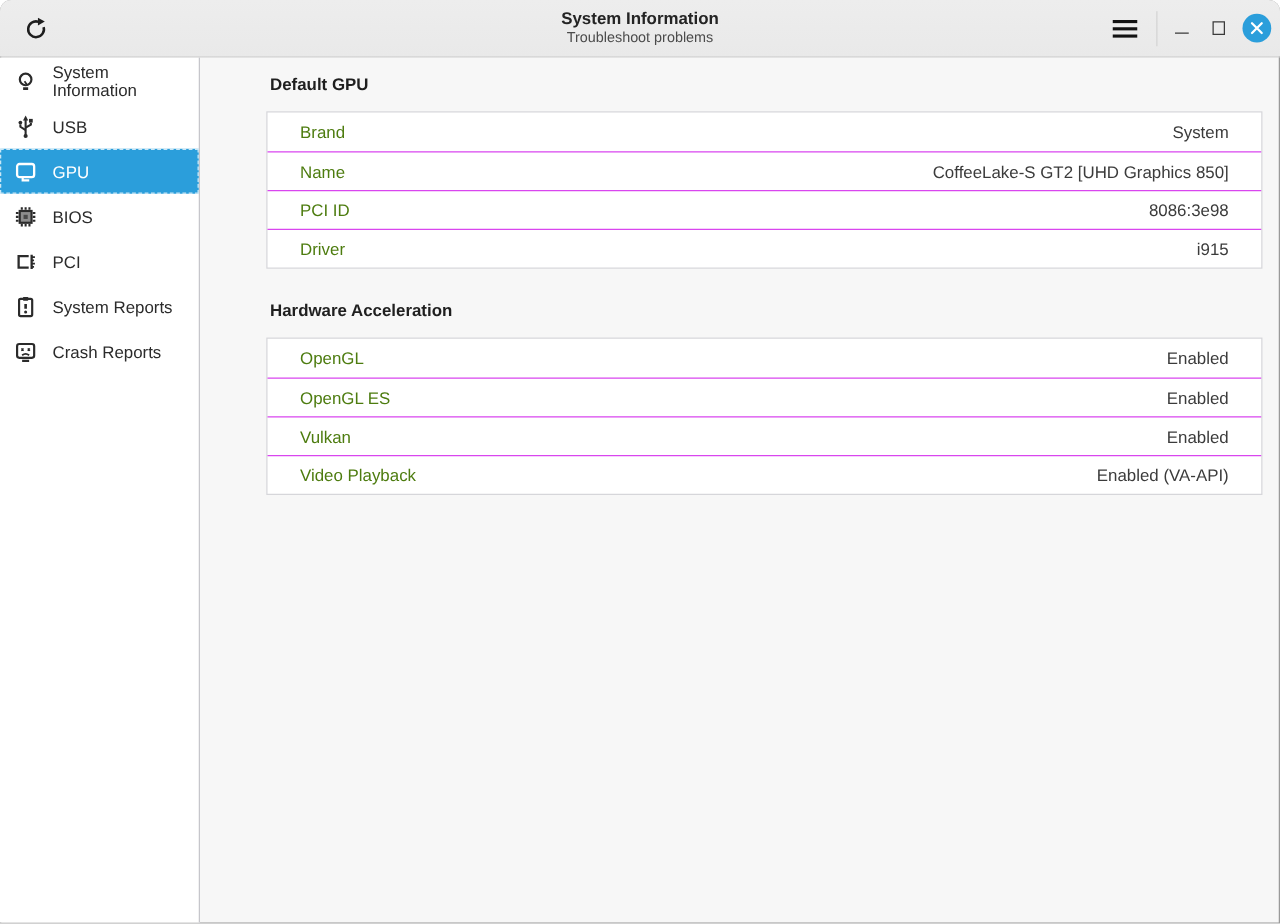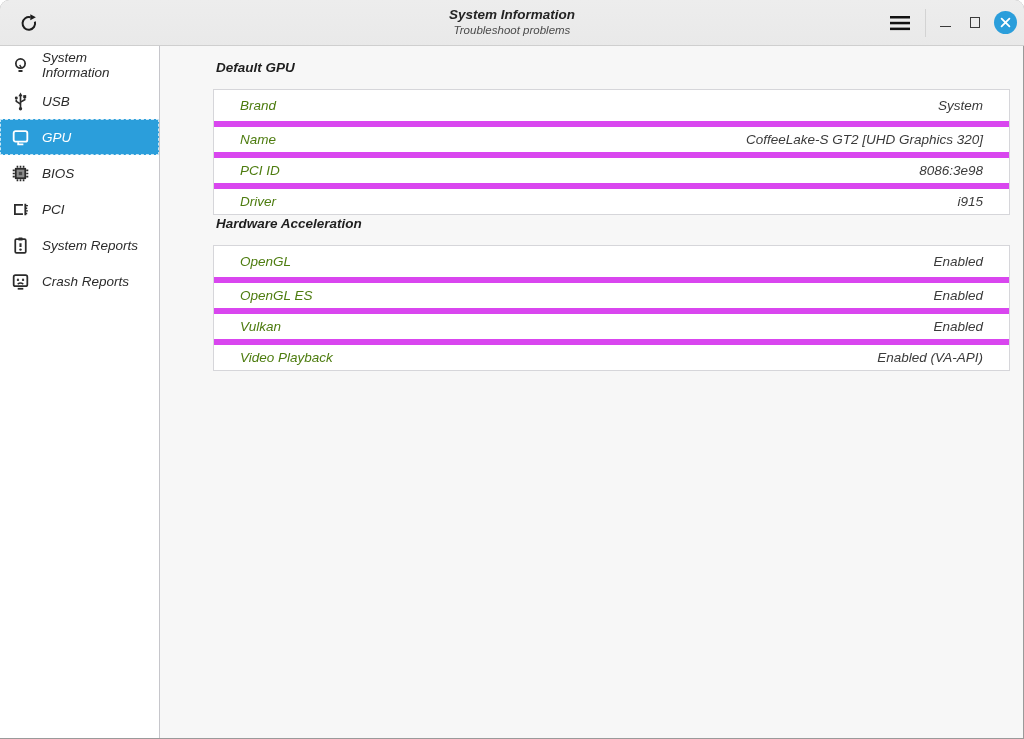--- a/index.html
+++ b/index.html
@@ -5,21 +5,20 @@
   html,body{margin:0;padding:0;background:#ffffff;}
   *{box-sizing:border-box;}
   .window{
     width:1024px;height:739px;
     font-family:"Liberation Sans",sans-serif;
     border-radius:9px 9px 0 0;
     overflow:hidden;
     background:#f7f7f7;
     position:relative;
     box-shadow:0 0 0 1px #9a9a9a inset;
-    font-style:italic;
   }
   
   .titlebar{
     height:46px;
     background:linear-gradient(#ededed,#e9e9e9);
     border-bottom:1px solid #cfcfcf;
     display:flex;align-items:center;
     position:relative;
   }
   .refresh-btn{
@@ -47,24 +46,24 @@
   }
   .side-item{
     height:36px;display:flex;align-items:center;gap:11px;
     padding:0 6px 0 9px;font-size:13.5px;color:#2b2b2b;
     border:1px dashed transparent;cursor:default;
   }
   .side-item .icon{width:21px;height:21px;flex:0 0 21px;display:flex;align-items:center;justify-content:center;color:#2b2b2b;}
   .side-item.selected{background:var(--accent,#2b9edb);color:#ffffff;border:1px dashed rgba(255,255,255,.75);}
   .side-item.selected .icon{color:#ffffff;}
   .content{flex:1;padding:13px 14px 0 13px;overflow:hidden;}
-  .section{padding-left:40px;}
+  .section{margin-bottom:25px;padding-left:40px;}
   .section-title{font-size:13.5px;font-weight:bold;color:#1f1f1f;margin:0 0 0 3px;line-height:18px;}
   .card{background:#ffffff;border:1px solid #d6d6da;margin-top:12px;}
-  .row{height:31px;display:flex;align-items:center;padding:0 26px;border-top:6px solid #d946ef;font-size:13.5px;}
+  .row{height:31px;display:flex;align-items:center;padding:0 26px;border-top:1px solid #d946ef;font-size:13.5px;}
   .row:first-child{border-top:none;}
   .row .label{color:#4d7c0f;}
   .row .value{margin-left:auto;color:#3b3b3b;}
   svg{display:block;}
 </style>
 </head>
 <body>
 
 <div class="window">
 
@@ -203,21 +202,21 @@
 
       <div class="section">
         <h2 class="section-title">Default GPU</h2>
         <div class="card">
           <div class="row">
             <span class="label">Brand</span>
             <span class="value">System</span>
           </div>
           <div class="row">
             <span class="label">Name</span>
-            <span class="value">CoffeeLake-S GT2 [UHD Graphics 320]</span>
+            <span class="value">CoffeeLake-S GT2 [UHD Graphics 850]</span>
           </div>
           <div class="row">
             <span class="label">PCI ID</span>
             <span class="value">8086:3e98</span>
           </div>
           <div class="row">
             <span class="label">Driver</span>
             <span class="value">i915</span>
           </div>
         </div>

